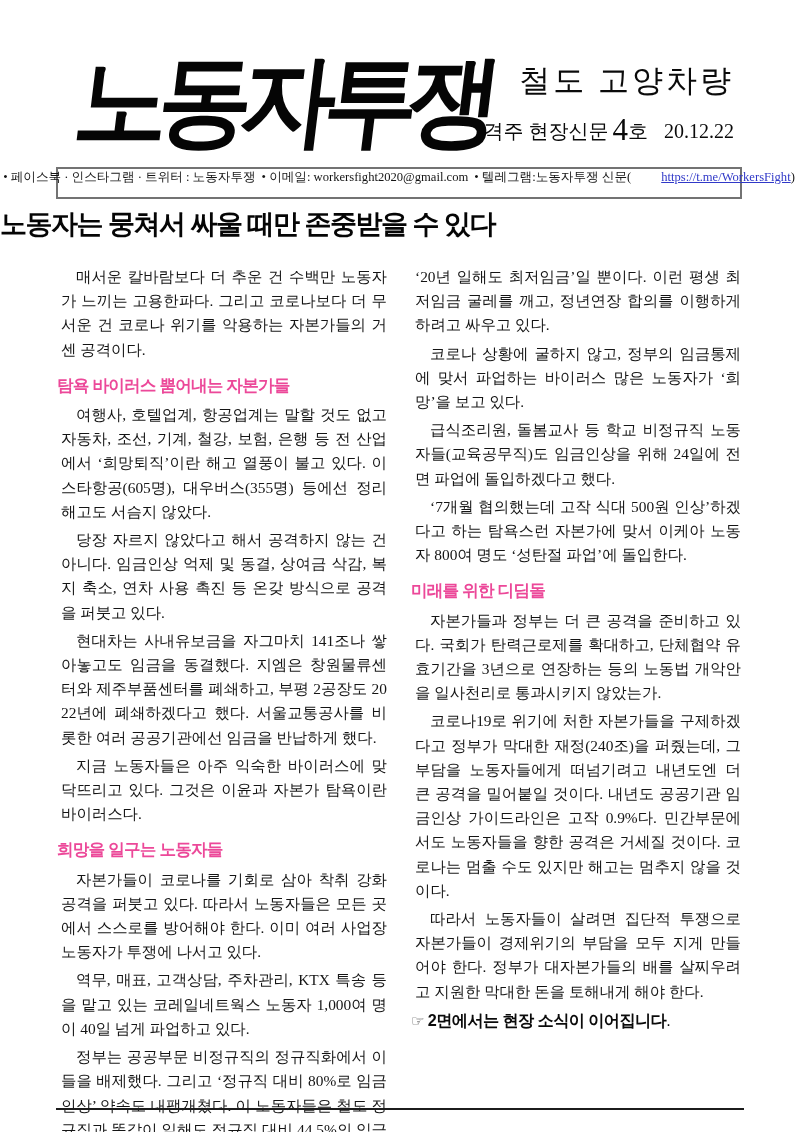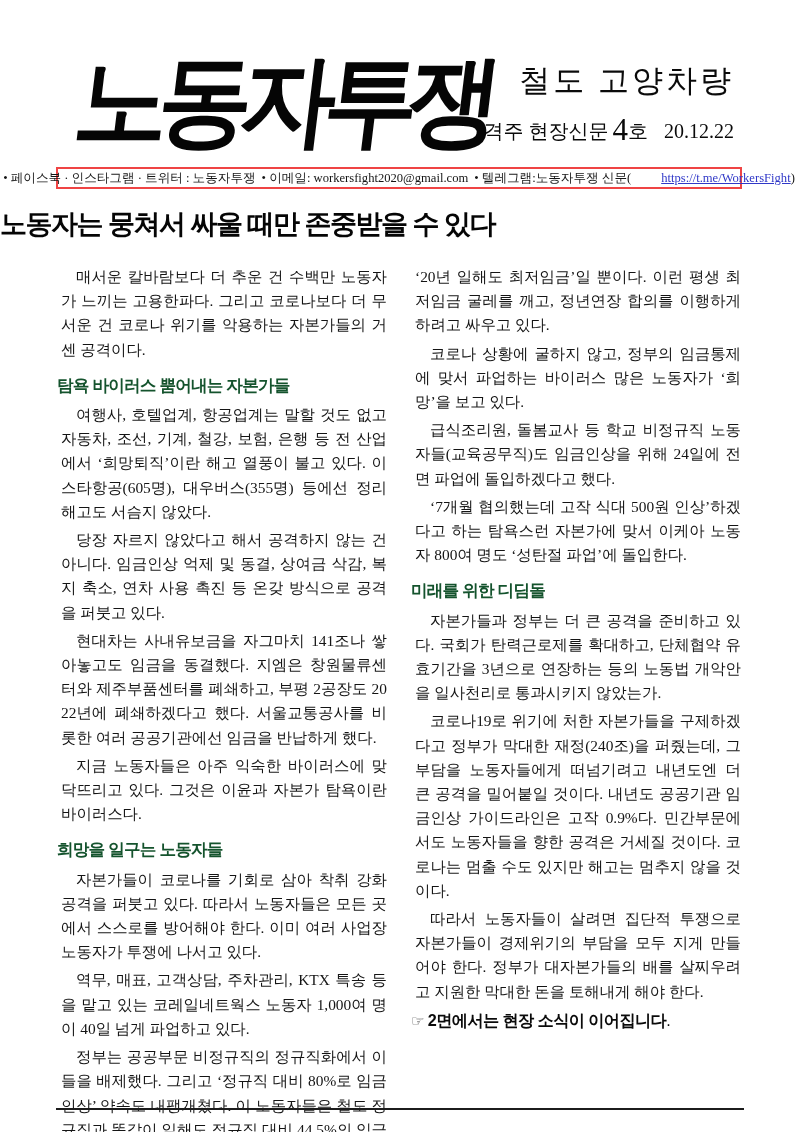--- a/index.html
+++ b/index.html
@@ -15,43 +15,43 @@
     font-size:94px;font-weight:900;letter-spacing:-11px;white-space:nowrap;
     transform:skewX(-7deg) scaleY(1.06);transform-origin:left top;color:#050505;
   }
   .masthead-right{position:absolute;right:66px;top:60px;text-align:right;white-space:nowrap;}
   .edition{font-size:31px;letter-spacing:3px;color:#0a0a0a;}
   .issue-line{margin-top:12px;font-size:20px;color:#0a0a0a;}
   .issue-number{font-size:31px;line-height:1;vertical-align:-2px;margin-left:4px;}
   .issue-date{margin-left:16px;}
   
   .info-bar{
-    position:absolute;left:56px;top:167px;width:686px;height:22px;
-    border:2px solid #ef4444;box-sizing:border-box;
-    display:flex;align-items:flex-end;justify-content:center;
+    position:absolute;left:56px;top:167px;width:686px;height:32px;
+    border:2px solid #737373;box-sizing:border-box;
+    display:flex;align-items:flex-start;justify-content:center;
     font-size:12.6px;white-space:nowrap;color:#141414;
   }
   .info-bar .seg{margin:0 3px;}
   .tg-link{color:#3038c8;text-decoration:underline;cursor:pointer;margin-left:30px;}
   
   .headline{
     position:absolute;left:0;width:800px;top:206px;text-align:left;
     font-family:"Liberation Sans","DejaVu Sans",sans-serif;
     font-weight:bold;font-size:27px;letter-spacing:-1.5px;color:#050505;
   }
   
   .columns{position:absolute;left:57px;top:261px;width:688px;display:flex;gap:20px;}
   .col{width:334px;text-align:justify;font-size:15.4px;line-height:24.2px;
        word-break:break-all;color:#141414;}
   .body-p{margin:4px;text-indent:15px;}
   .body-p.no-indent{text-indent:0;}
   .sec-heading{
     font-family:"Liberation Sans","DejaVu Sans",sans-serif;
     font-size:16.6px;font-weight:bold;margin:12px 0 5px;letter-spacing:-0.8px;
-    text-indent:0;color:#14532d;
+    text-indent:0;color:#ec4899;
   }
   .note{
     margin:3px 0 0;text-indent:0;
     font-family:"Liberation Sans","DejaVu Sans",sans-serif;
     font-weight:bold;font-size:16.2px;letter-spacing:-0.6px;color:#0a0a0a;
   }
   .note-icon{font-family:"DejaVu Sans",sans-serif;font-weight:normal;font-size:15px;color:#444;margin-right:4px;}
   .note-period{font-weight:normal;}
   
   .bottom-rule{position:absolute;left:56px;top:1108px;width:688px;border-top:2px solid #1c1c1c;}

